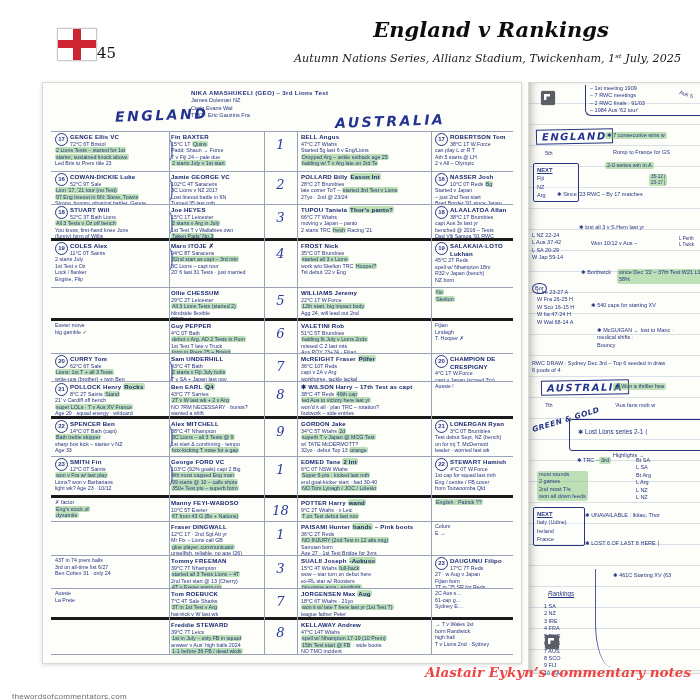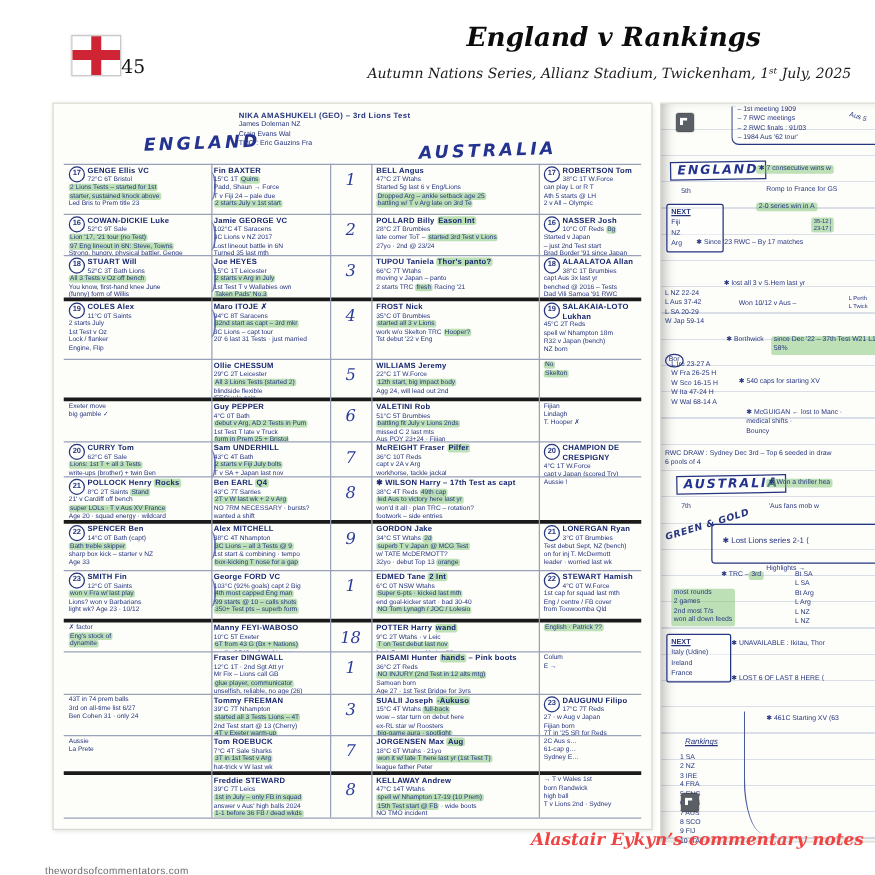--- a/index.html
+++ b/index.html
@@ -72,21 +72,21 @@
   #rp-lionsbox{position:absolute;left:40px;top:336px;width:140px;height:32px;
          border:1px solid #26357f;border-radius:3px;padding:8px 4px 0 8px;box-sizing:border-box;
          font-size:6.3px;color:#26357f}
   #rp-rank-label{text-decoration:underline;font-size:6.3px;font-style:italic}
   #rp-curl{position:absolute;left:66px;top:486px;width:22px;height:98px;
          border-left:1.2px solid #4a5aa0;border-bottom-left-radius:70% 45%}
   .tiny{font-size:4.6px}
 
   
   #caption{position:absolute;right:9px;top:664px;font:italic 700 13.5px "DejaVu Serif",serif;color:#ef4444}
-  #watermark{position:absolute;left:36px;top:692px;font-size:8px;color:#6a6a6a;letter-spacing:.3px}
+  #watermark{position:absolute;left:12px;top:692px;font-size:8px;color:#6a6a6a;letter-spacing:.3px}
 </style>
 </head>
 <body>
 
 <div id="flag">
   <div class="v"></div>
   <div class="h"></div>
 </div>
 <div id="flag-num">45</div>
 <div id="title">England v Rankings</div>

